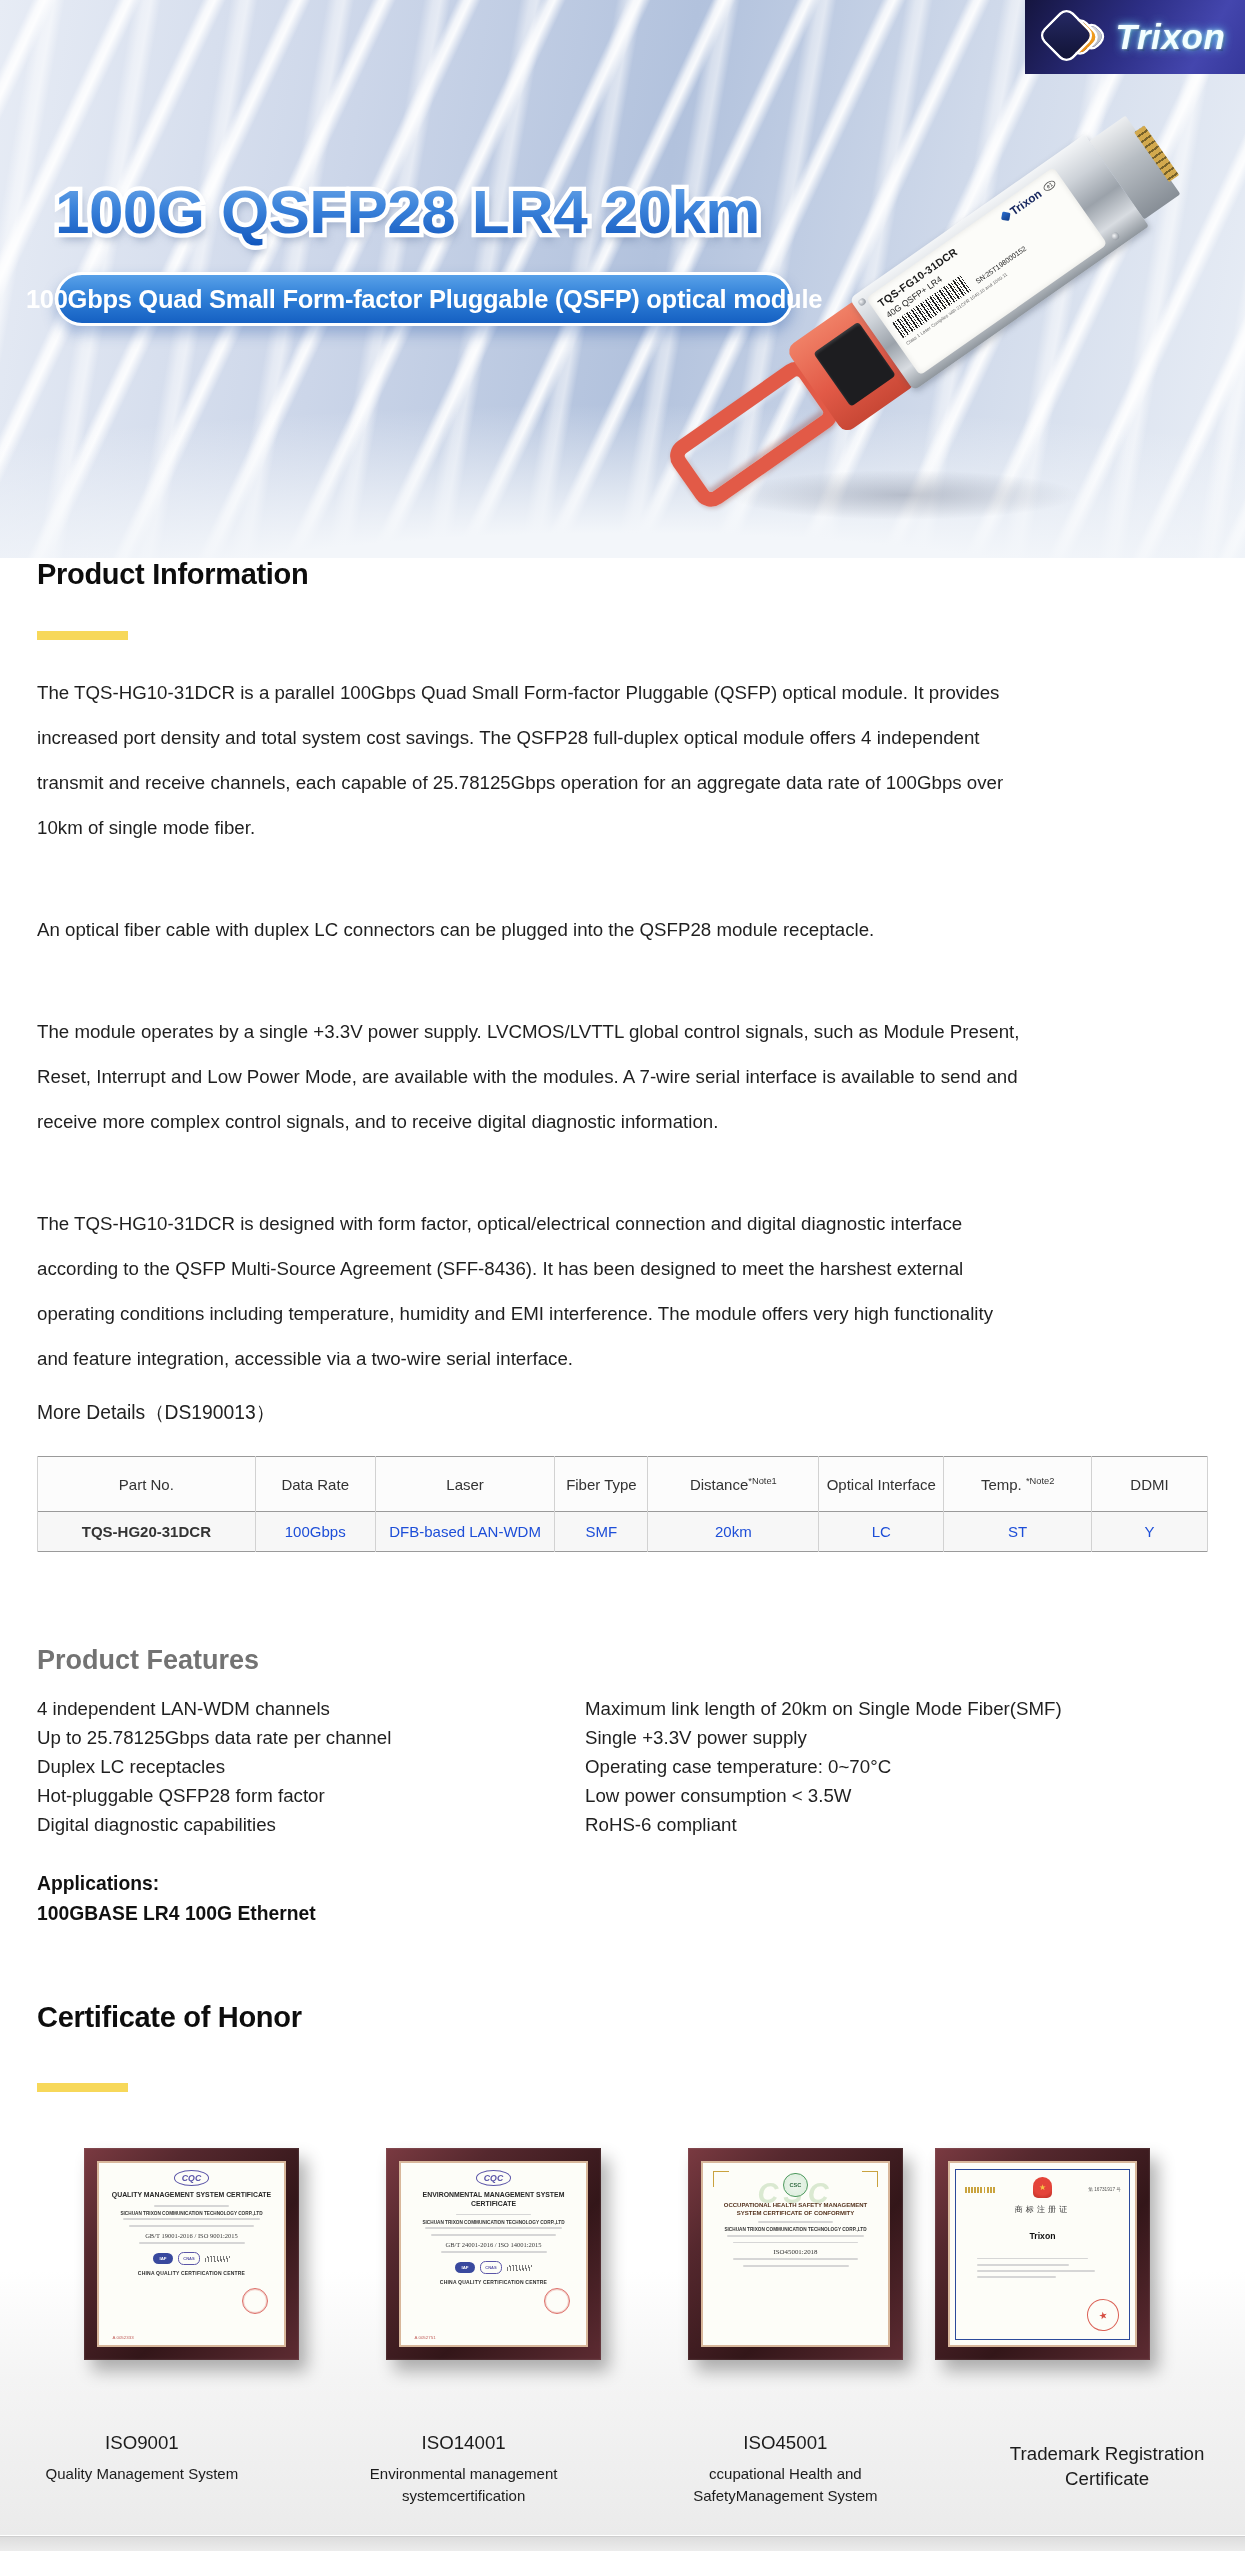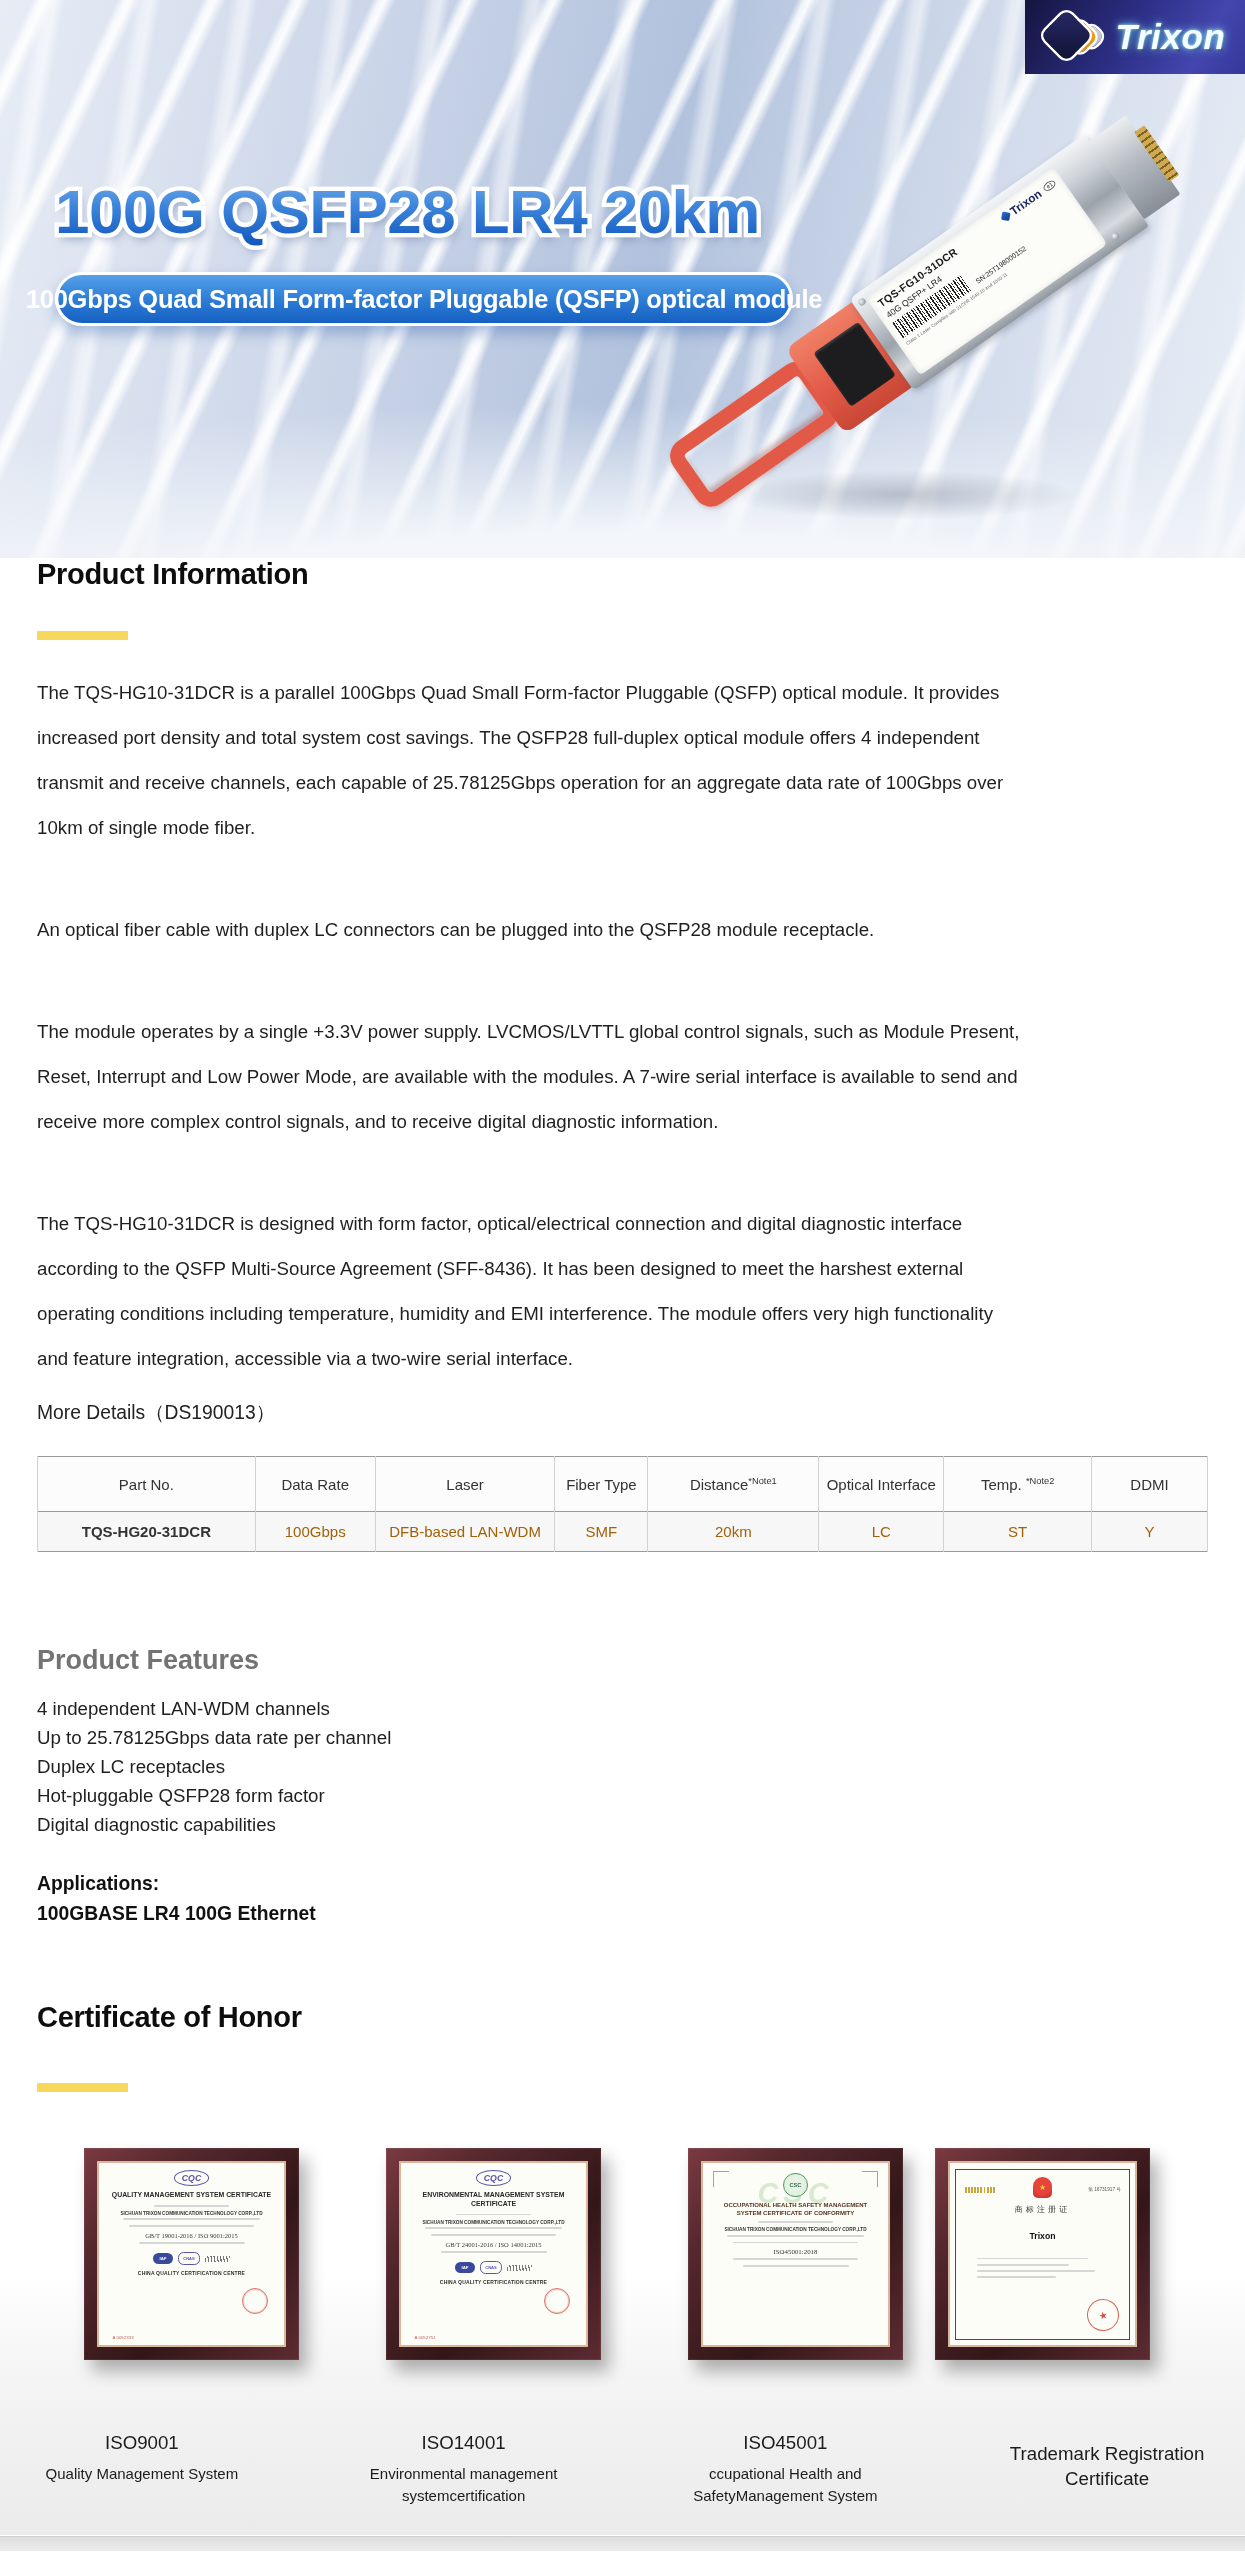--- a/index.html
+++ b/index.html
@@ -90,21 +90,21 @@
   .more-details{margin-top:18.7px;font-size:19.3px;color:#222;}
 
   table.spec{margin-top:30px;width:1171px;border-collapse:collapse;
     border-top:1.9px solid #9a9a9a;border-bottom:1.9px solid #9a9a9a;}
   table.spec th,table.spec td{border-left:0.6px solid #d2d2d2;border-right:0.6px solid #d2d2d2;
     text-align:center;vertical-align:middle;padding:2.5px 6.2px;}
   table.spec thead tr{height:55px;background:#fcfcfc;border-bottom:1.9px solid #9a9a9a;}
   table.spec tbody tr{height:40px;background:#f7f7f7;}
   table.spec th{font-size:15px;font-weight:400;color:#333;line-height:1.45;}
   table.spec th sup{font-size:9.3px;}
-  table.spec td{font-size:15px;color:#a16207;}
+  table.spec td{font-size:15px;color:#1d4ed8;}
   table.spec td.partno{font-weight:700;color:#333;}
 
   .h-features{margin-top:93px;font-size:27px;font-weight:700;color:#737373;}
   .feat-row{display:flex;margin-top:17.4px;}
   .feat-col{width:548px;}
   .feat-col + .feat-col{width:auto;}
   .feat-item{font-size:18.7px;color:#1f1f1f;line-height:29px;white-space:nowrap;}
   .apps{margin-top:30px;}
   .apps div{font-size:19.3px;font-weight:700;color:#111;line-height:30px;}
 
@@ -296,20 +296,27 @@
 
   <div class="h-features">Product Features</div>
   <div class="feat-row">
     <div class="feat-col">
       <div class="feat-item">4 independent LAN-WDM channels</div>
       <div class="feat-item">Up to 25.78125Gbps data rate per channel</div>
       <div class="feat-item">Duplex LC receptacles</div>
       <div class="feat-item">Hot-pluggable QSFP28 form factor</div>
       <div class="feat-item">Digital diagnostic capabilities</div>
     </div>
+    <div class="feat-col">
+      <div class="feat-item">Maximum link length of 20km on Single Mode Fiber(SMF)</div>
+      <div class="feat-item">Single +3.3V power supply</div>
+      <div class="feat-item">Operating case temperature: 0~70°C</div>
+      <div class="feat-item">Low power consumption &lt; 3.5W</div>
+      <div class="feat-item">RoHS-6 compliant</div>
+    </div>
   </div>
 
   <div class="apps">
     <div>Applications:</div>
     <div>100GBASE LR4 100G Ethernet</div>
   </div>
 </div>
 
 <div class="cert-section">
   <h2 class="sec">Certificate of Honor</h2>

